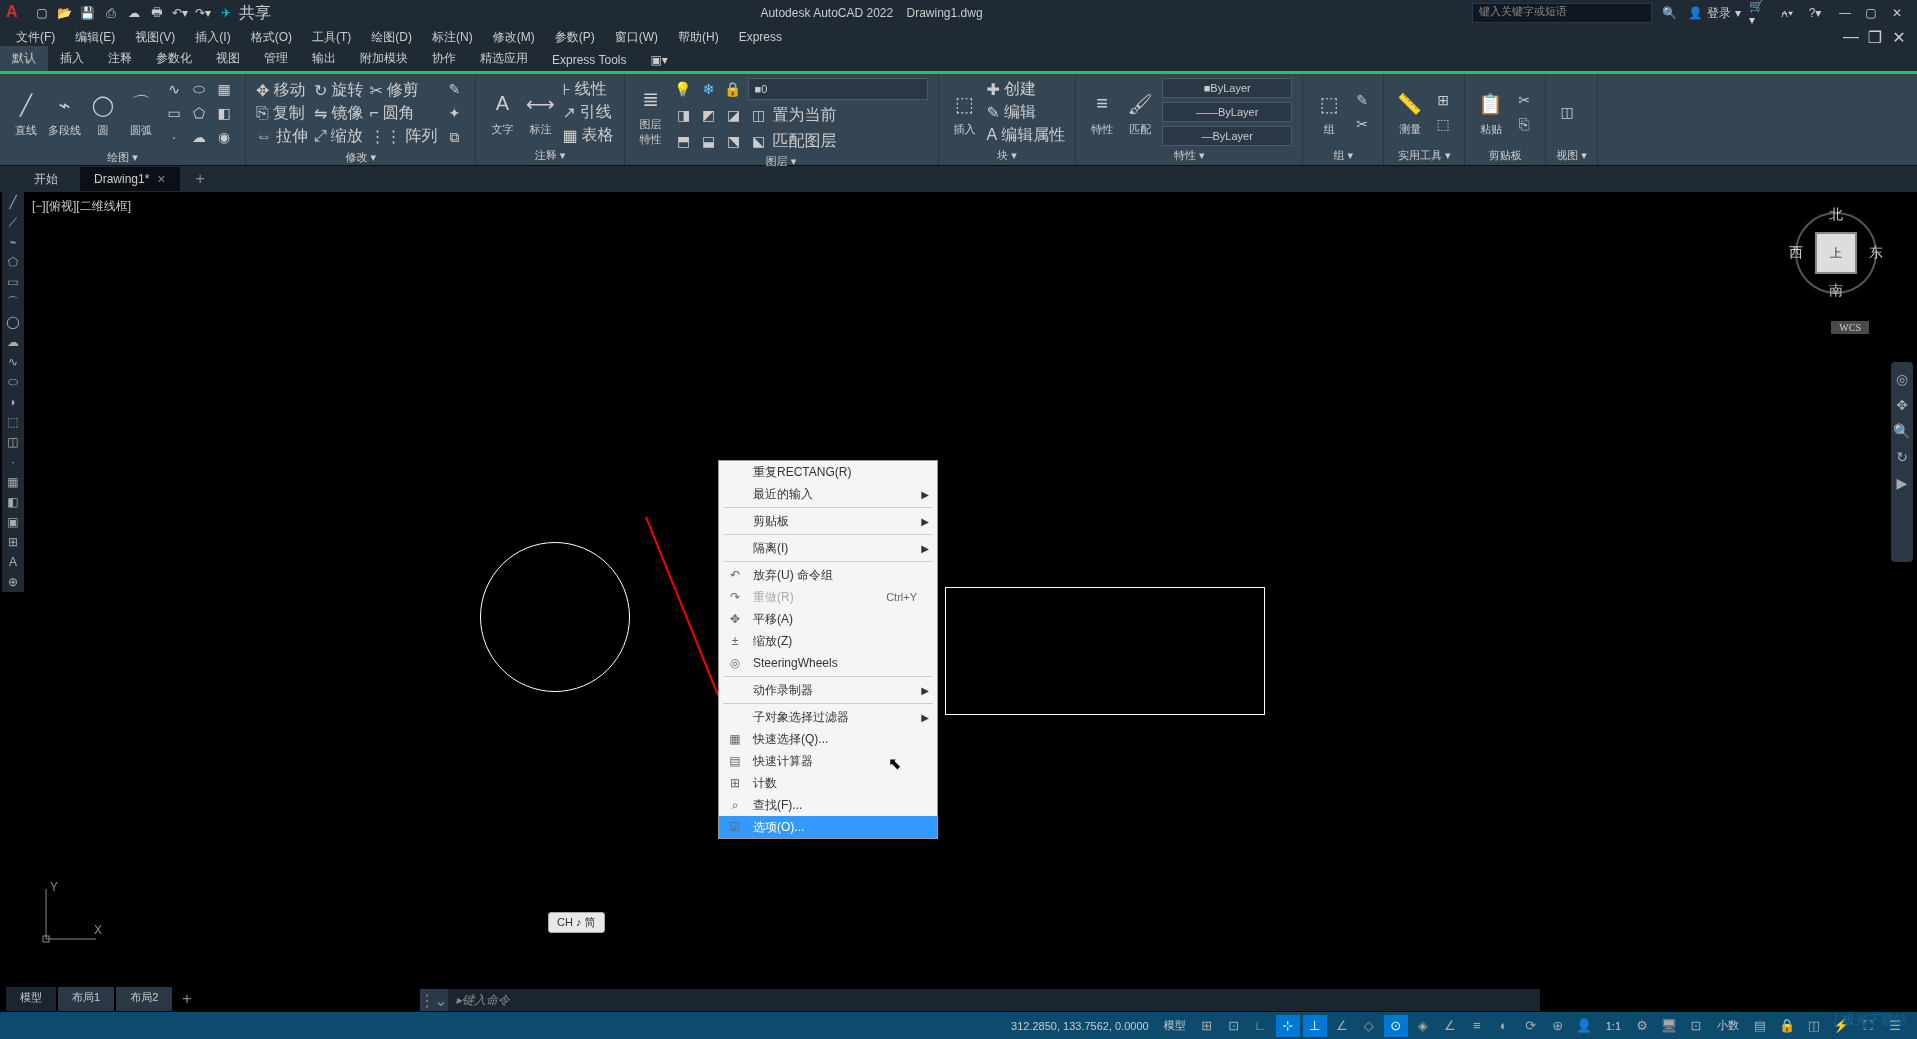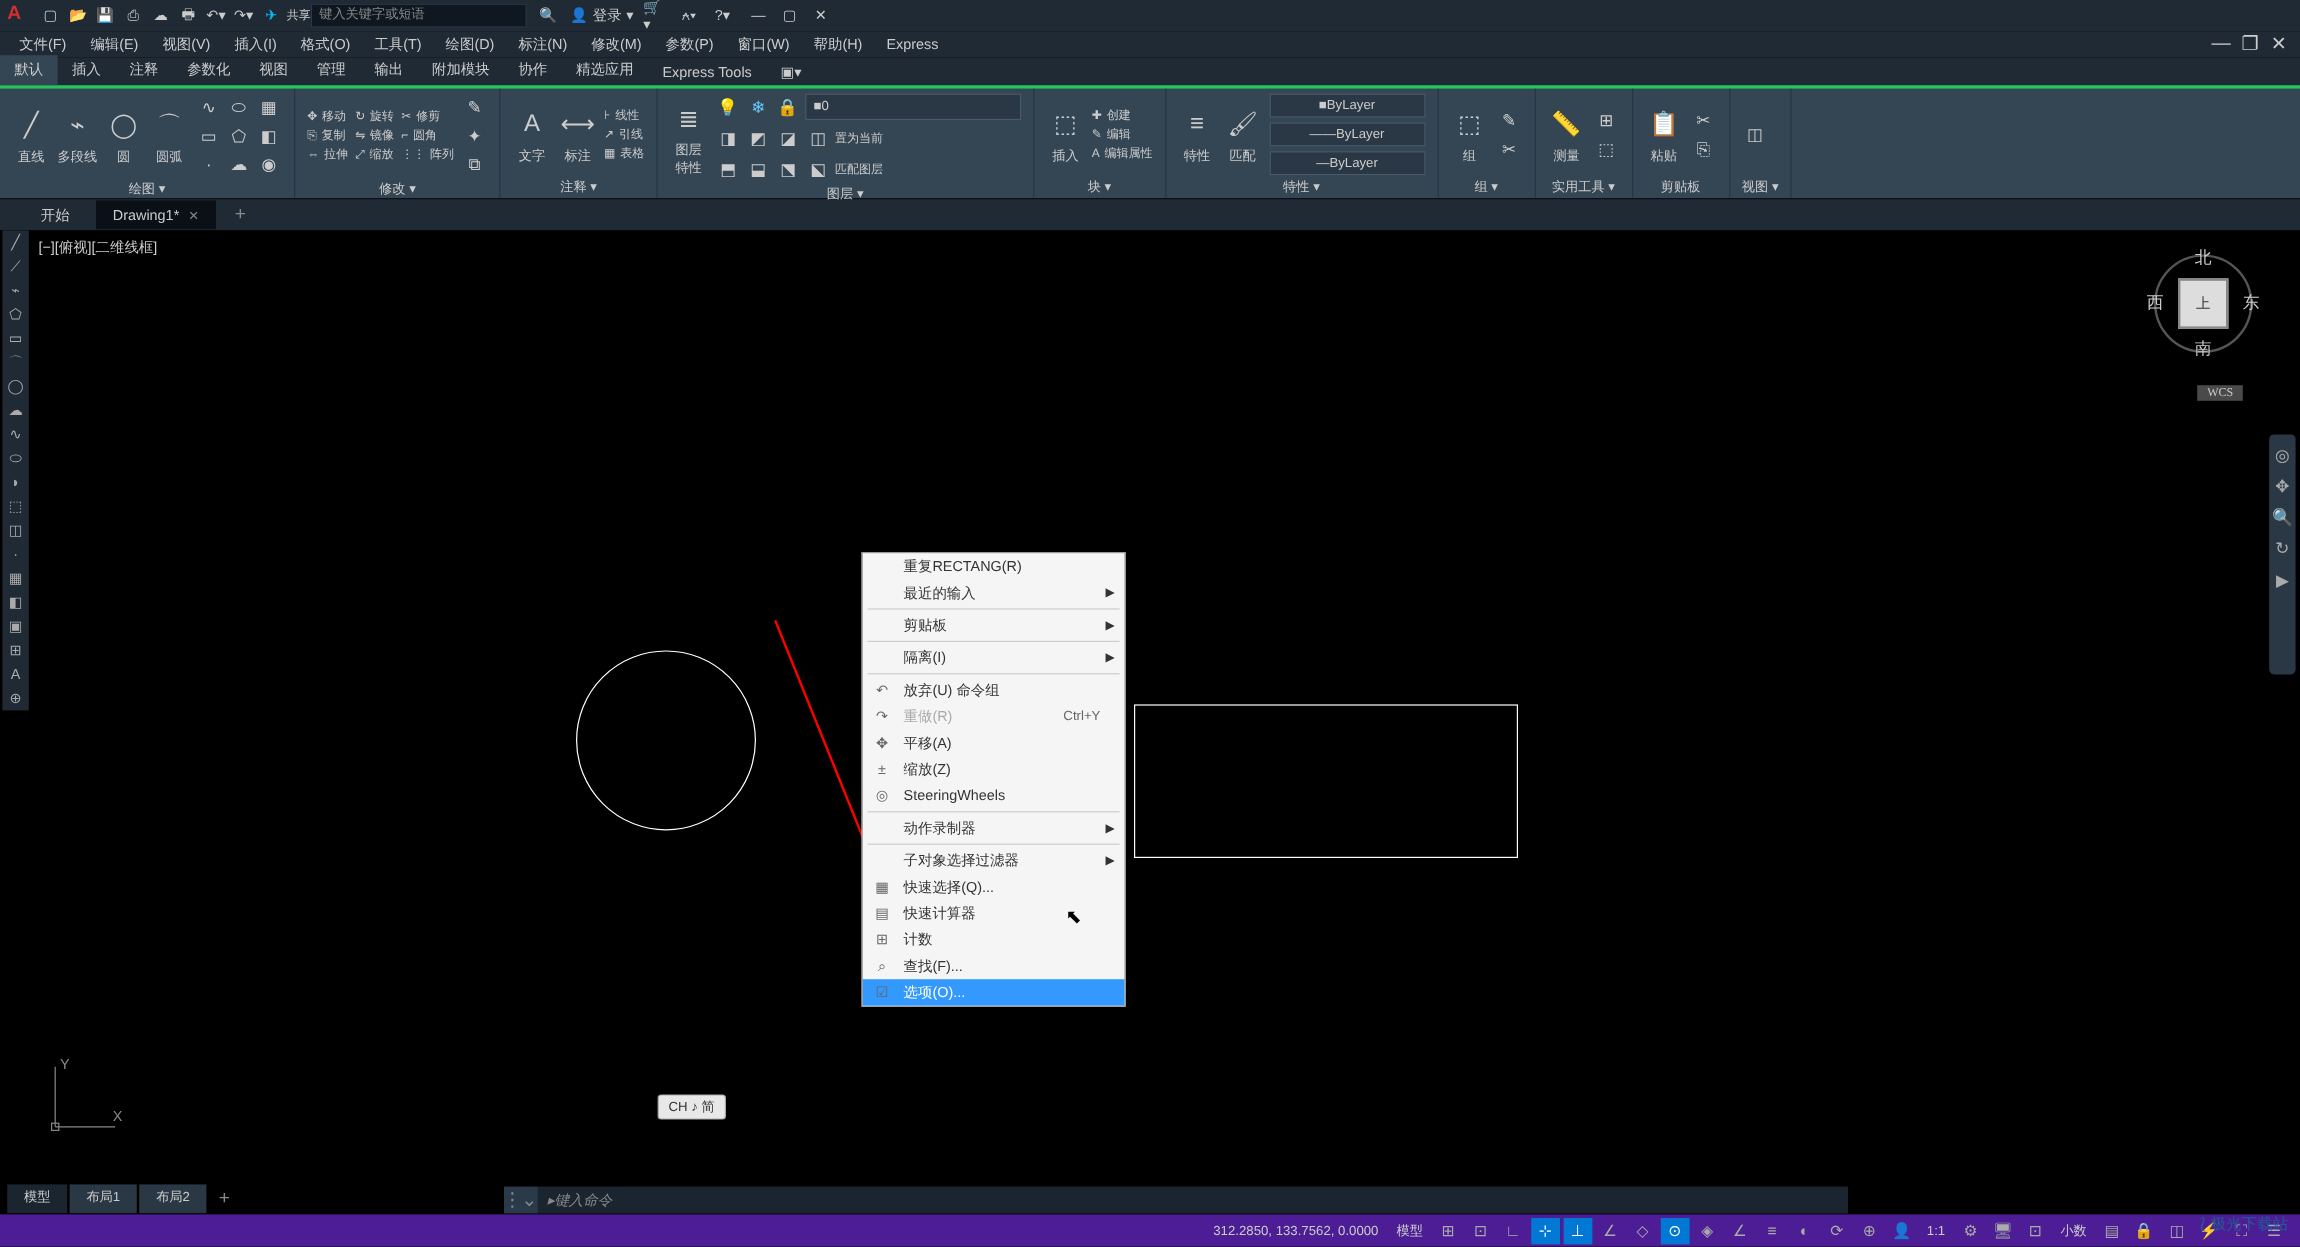--- a/index.html
+++ b/index.html
@@ -30,21 +30,21 @@
 
 .ribbon { height: 92px; background: #344654; display: flex; border-bottom: 1px solid #0a1015; }
 .ribbon-panel { border-right: 1px solid #253545; display: flex; flex-direction: column; padding: 4px 10px 0 10px; }
 .panel-body { flex: 1; display: flex; align-items: center; gap: 6px; }
 .panel-label { text-align: center; color: #ccc; font-size: 11px; padding: 2px 0; }
 .big-tool { display: flex; flex-direction: column; align-items: center; gap: 2px; color: #ccc; font-size: 11px; cursor: pointer; }
 .big-tool-icon { width: 32px; height: 32px; display: flex; align-items: center; justify-content: center; font-size: 20px; }
 .small-tool { width: 22px; height: 22px; display: flex; align-items: center; justify-content: center; color: #ccc; cursor: pointer; font-size: 14px; }
 .small-row { display: flex; flex-direction: column; gap: 2px; }
 .small-row-h { display: flex; gap: 3px; align-items: center; }
-.tool-text { color: #ccc; font-size: 10px; display: flex; align-items: center; gap: 4px; cursor: pointer; }
+.tool-text { color: #ccc; font-size: 16px; display: flex; align-items: center; gap: 4px; cursor: pointer; }
 .layer-combo { width: 180px; height: 22px; background: #2a3845; border: 1px solid #4a5a6a; color: #ccc; font-size: 11px; display: flex; align-items: center; padding: 0 6px; }
 .bylayer-combo { width: 130px; height: 20px; background: #2a3845; border: 1px solid #4a5a6a; color: #ccc; font-size: 11px; display: flex; align-items: center; padding: 0 6px; justify-content: center; }
 
 
 .file-tabs { height: 26px; background: #1f2a35; display: flex; align-items: center; padding-left: 20px; gap: 8px; }
 .file-tab { padding: 4px 14px; color: #ccc; font-size: 12px; display: flex; align-items: center; gap: 8px; cursor: pointer; }
 .file-tab.active { background: #0a1015; }
 .file-tab-close { color: #888; font-size: 14px; }
 .file-tab-add { color: #888; font-size: 16px; cursor: pointer; padding: 0 8px; }
 
@@ -87,21 +87,21 @@
 .cmdline-input { flex: 1; background: #1a2530; color: #888; font-size: 12px; padding: 0 8px; height: 100%; display: flex; align-items: center; font-style: italic; }
 .ime-badge { position: absolute; bottom: 52px; left: 548px; background: #e8e8e8; border: 1px solid #aaa; padding: 2px 8px; font-size: 11px; color: #333; border-radius: 3px; }
 
 
 .bottom-tabs { position: absolute; bottom: 28px; left: 6px; display: flex; gap: 2px; }
 .btab { padding: 3px 14px; background: #2a3845; color: #ccc; font-size: 11px; cursor: pointer; }
 .btab.active { background: #1a2530; }
 .btab-add { padding: 3px 8px; color: #888; cursor: pointer; }
 
 
-.statusbar { position: absolute; bottom: 0; left: 0; right: 0; height: 27px; background: #4c1d95; display: flex; align-items: center; color: #ccc; font-size: 11px; padding: 0 10px; }
+.statusbar { position: absolute; bottom: 0; left: 0; right: 0; height: 27px; background: #0c4a6e; display: flex; align-items: center; color: #ccc; font-size: 11px; padding: 0 10px; }
 .status-left { display: flex; gap: 6px; align-items: center; }
 .status-right { margin-left: auto; display: flex; gap: 3px; align-items: center; }
 .status-btn { width: 24px; height: 22px; display: flex; align-items: center; justify-content: center; color: #aaa; cursor: pointer; font-size: 13px; }
 .status-btn.active { background: #0078d4; color: #fff; }
 .status-text { padding: 0 6px; }
 
 .watermark { position: absolute; right: 10px; bottom: 10px; color: #1a6a9a; font-size: 13px; opacity: 0.8; }
 </style>
 </head>
 <body>
@@ -112,20 +112,23 @@
     <div class="qat-btn">▢</div>
     <div class="qat-btn">📂</div>
     <div class="qat-btn">💾</div>
     <div class="qat-btn">⎙</div>
     <div class="qat-btn">☁</div>
     <div class="qat-btn">🖶</div>
     <div class="qat-btn">↶▾</div>
     <div class="qat-btn">↷▾</div>
     <div class="qat-btn" style="color:#00bfff">✈</div>
     <div class="tool-text">共享</div>
+  </div>
+  <div class="title-center">
+    <span>Autodesk AutoCAD 2022</span>&nbsp;&nbsp;&nbsp;&nbsp;<span>Drawing1.dwg</span>
   </div>
   <div class="title-right">
     <div class="search-box">键入关键字或短语</div>
     <div class="qat-btn">🔍</div>
     <div class="login-btn">👤 <span>登录</span> ▾</div>
     <div class="qat-btn">🛒▾</div>
     <div class="qat-btn">⍲▾</div>
     <div class="qat-btn">?▾</div>
     <div class="win-btns">
       <div class="win-btn">—</div>

